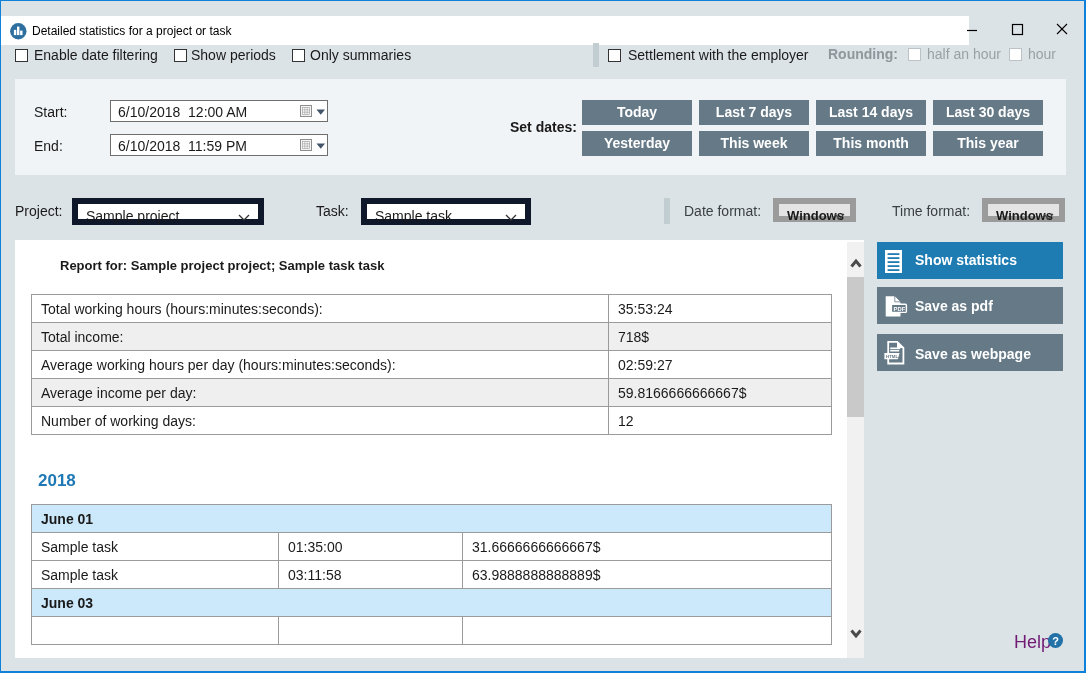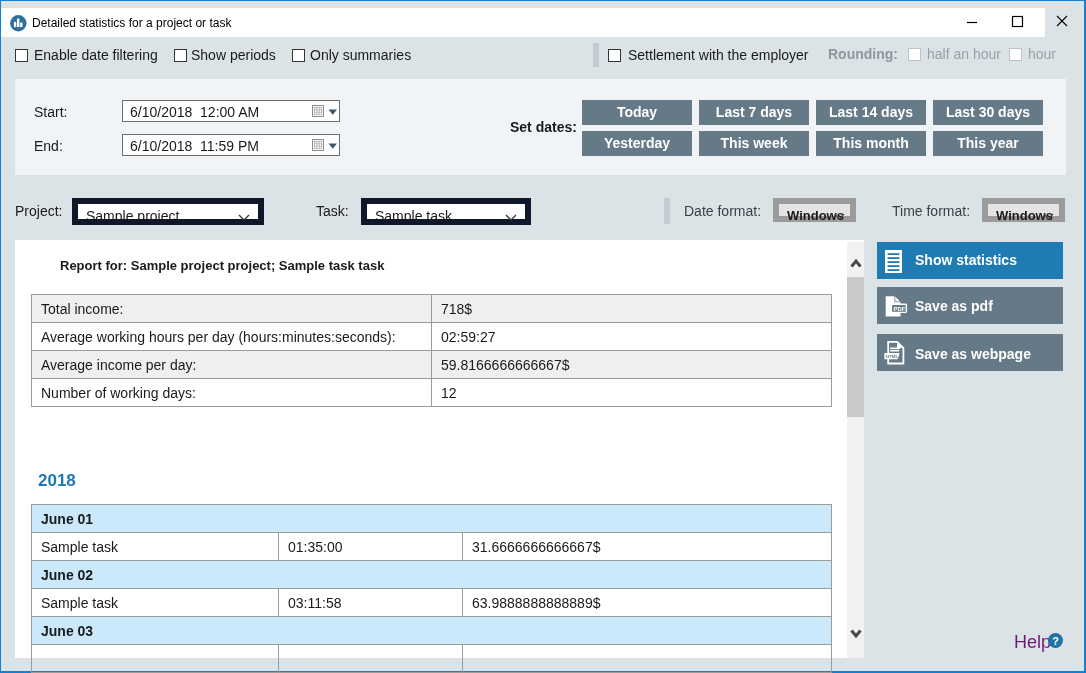--- a/index.html
+++ b/index.html
@@ -10,30 +10,30 @@
   background:#dce3e7;
   color:#1a1a1a;
 }
 .abs { position:absolute; }
 
 #frame {
   position:absolute; left:0; top:0; width:1086px; height:673px;
   border-left:1px solid #1081d9; border-right:2px solid #1081d9;
   border-top:1px solid #1081d9; border-bottom:2px solid #1081d9;
 }
-#titlebar { position:absolute; left:1px; top:8px; width:1044px; height:29px; background:#ffffff; }
+#titlebar { position:absolute; left:1px; top:16px; width:968px; height:29px; background:#ffffff; }
 #title-text { position:absolute; left:31px; top:8px; font-size:12px; color:#000; }
 
 .cb { position:absolute; width:13px; height:13px; background:#fff; border:1px solid #333333; }
 .cb.dis { border:1px solid #bdc2c6; }
 .lbl { position:absolute; font-size:14px; color:#1a1a1a; white-space:nowrap; }
 .lbl.dis { color:#9aa1a6; }
 
 #datepanel { position:absolute; left:15px; top:79px; width:1051px; height:96px; background:#f1f4f6; }
-.dateinput { position:absolute; width:218px; height:22px; background:#fff; border:1px solid #6e6e6e; font-size:14px;margin-left:12px; }
+.dateinput { position:absolute; width:218px; height:22px; background:#fff; border:1px solid #6e6e6e; font-size:14px; }
 .dateinput .txt { position:absolute; left:7px; top:3px; }
 .setbtn { position:absolute; width:110px; height:25px; background:#657987; color:#fff; font-size:14px; font-weight:bold; text-align:center; line-height:25px; }
 
 .combo { position:absolute; background:#fff; border:6px solid #0f172a; font-size:14px; }
 .combo .txt { position:absolute; left:8px; top:3px; white-space:nowrap; }
 .combo.grey { background:#e4e4e4; border-color:#9b9b9b; font-weight:bold; font-size:13px; }
 .sepbar { position:absolute; width:6px; background:#c2cdd2; }
 
 #content { position:absolute; left:15px; top:240px; width:849px; height:418px; background:#ffffff; }
 #reporttitle { position:absolute; left:16px; top:18px; font-size:13px; font-weight:bold;padding-left:29px; }
@@ -153,20 +153,24 @@
   <div class="txt" style="top:4px">Windows</div>
   <svg class="abs" style="right:5px;top:9px" width="11" height="8" viewBox="0 0 11 8">
     <polyline points="1,1 5.5,6 10,1" fill="none" stroke="#444" stroke-width="1.2"></polyline>
   </svg>
 </div>
 
 <div id="content">
   <div id="reporttitle">Report for: Sample project project; Sample task task</div>
   <table class="statstable">
     <tbody>
+        <tr>
+          <td style="width:577px">Total working hours (hours:minutes:seconds):</td>
+          <td>35:53:24</td>
+        </tr>
     <tr class="alt">
           <td>Total income:</td>
           <td>718$</td>
         </tr>
     <tr>
           <td>Average working hours per day (hours:minutes:seconds):</td>
           <td>02:59:27</td>
         </tr>
     <tr class="alt">
           <td>Average income per day:</td>
@@ -187,23 +191,20 @@
       </colgroup>
     <tbody>
         <tr class="dayhdr">
           <td colspan="3">June 01</td>
         </tr>
     <tr>
           <td>Sample task</td>
           <td>01:35:00</td>
           <td>31.6666666666667$</td>
         </tr>
-    <tr class="dayhdr">
-          <td colspan="3">June 02</td>
-        </tr>
     <tr>
           <td>Sample task</td>
           <td>03:11:58</td>
           <td>63.9888888888889$</td>
         </tr>
     <tr class="dayhdr">
           <td colspan="3">June 03</td>
         </tr>
     <tr>
           <td>&nbsp;</td>

